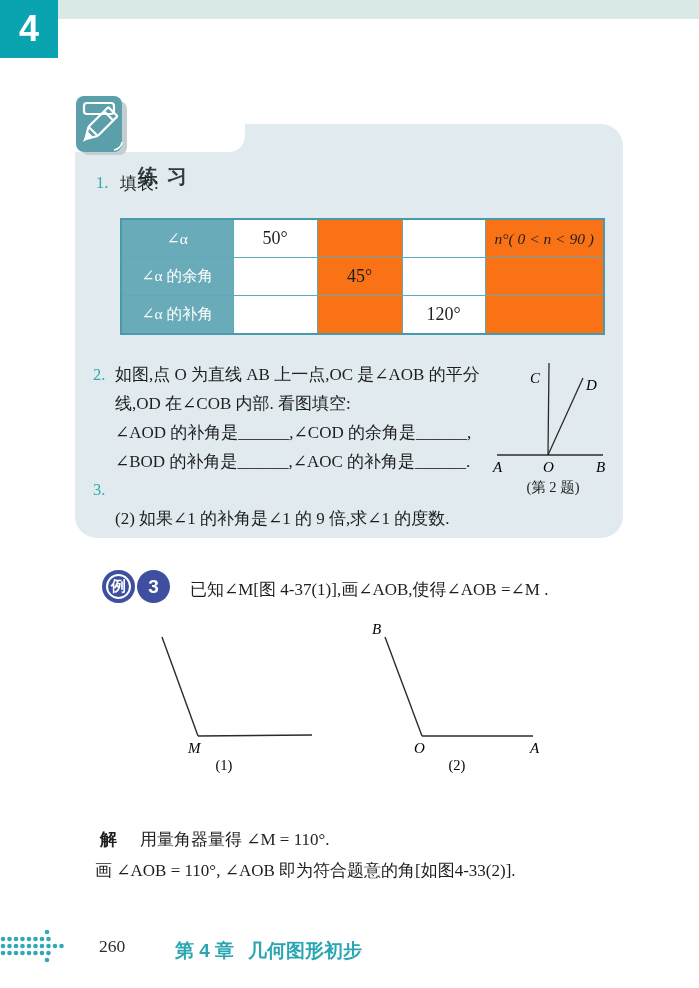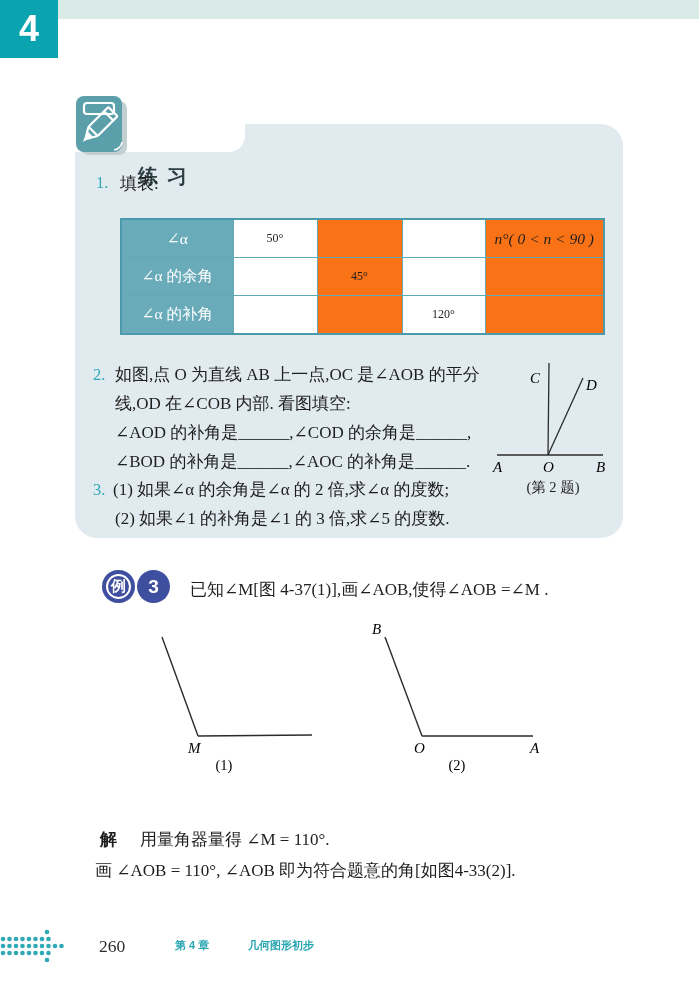--- a/index.html
+++ b/index.html
@@ -20,41 +20,41 @@
   #practice-label{left:138px;top:115px;font-size:20px;font-weight:bold;color:#2b3d40;letter-spacing:9px;margin-top:48px;}
 
   
   .t{font-size:17px;}
   .qnum{color:#2fa9b5;font-size:16.5px;}
 
   
   #fill-table{position:absolute;left:120px;top:218px;border-collapse:collapse;table-layout:fixed;
       border:2px solid #4a9aab;}
   #fill-table td{border:1px solid #62a9b7;height:37px;text-align:center;vertical-align:middle;
-      font-size:12px;background:#fff;padding:0;}
+      font-size:18px;background:#fff;padding:0;}
   #fill-table td.hdr{background:#69abb9;color:#fff;font-size:15.5px;}
   #fill-table td.tint{background:#f97316;}
   #fill-table td.formula{font-style:italic;font-size:15.5px;}
 
   
   svg text{font-family:"Liberation Serif","DejaVu Serif",serif;}
   .figcap{font-size:14.5px;text-align:center;white-space:nowrap;}
 
   
   .ex-badge{position:absolute;width:33px;height:33px;border-radius:50%;background:#3e4f9f;color:#fff;
       display:flex;align-items:center;justify-content:center;font-weight:bold;}
   #example-badge-li{left:102px;top:570px;font-size:15px;box-shadow:inset 0 0 0 4px #3e4f9f,inset 0 0 0 6px #fff;}
   #example-badge-num{left:137px;top:570px;font-size:19px;}
 
   
   .sol-label{font-weight:bold;}
 
   
   #footer-page-number{left:99px;top:936px;font-size:17.5px;color:#2c2c2c;}
-  .footer-teal{color:#29a6b2;font-weight:bold;font-size:11px;}
+  .footer-teal{color:#29a6b2;font-weight:bold;font-size:19px;}
 </style>
 </head>
 <body>
 
 <div id="page">
 
   <div id="top-strip" class="abs"></div>
   <div id="chapter-badge" class="abs sans">4</div>
 
   <div id="practice-box" class="abs"></div>
@@ -126,22 +126,21 @@
       <text x="42" y="28" font-size="15" font-style="italic">C</text>
       <text x="98" y="35" font-size="15" font-style="italic">D</text>
       <text x="5" y="117" font-size="15" font-style="italic">A</text>
       <text x="55" y="117" font-size="15" font-style="italic">O</text>
       <text x="108" y="117" font-size="15" font-style="italic">B</text>
     </svg>
   </div>
   <div class="abs figcap" style="left:488px;top:478px;width:130px;">(第 2 题)</div>
 
   <div class="abs qnum" style="left:93px;top:480px;">3.</div>
-  <div class="abs t" style="left:113px;top:478px;">(1) 如果∠α 的余角是∠α 的 2 倍,求∠α 的度数;</div>
-  <div class="abs t" style="left:115px;top:507px;">(2) 如果∠1 的补角是∠1 的 3 倍,求∠5 的度数.</div>
+  <div class="abs t" style="left:115px;top:507px;">(2) 如果∠1 的补角是∠1 的 9 倍,求∠1 的度数.</div>
 
   <div id="example-badge-li" class="ex-badge sans">例</div>
   <div id="example-badge-num" class="ex-badge sans">3</div>
   <div class="abs t" style="left:190px;top:578px;">已知∠M[图 4-37(1)],画∠AOB,使得∠AOB =∠M .</div>
 
   <div class="abs" style="left:120px;top:620px;width:440px;height:155px;">
     <svg width="440" height="155" viewBox="0 0 440 155">
 
       <line x1="78" y1="116" x2="192" y2="115" stroke="#2b2b2b" stroke-width="1.4"></line>
       <line x1="78" y1="116" x2="42" y2="17" stroke="#2b2b2b" stroke-width="1.4"></line>

